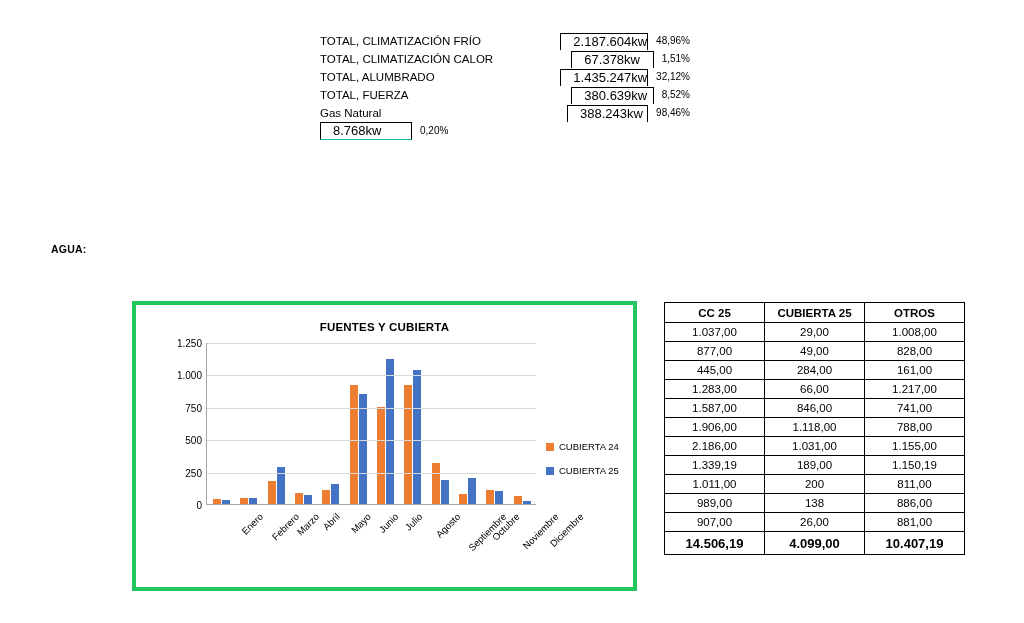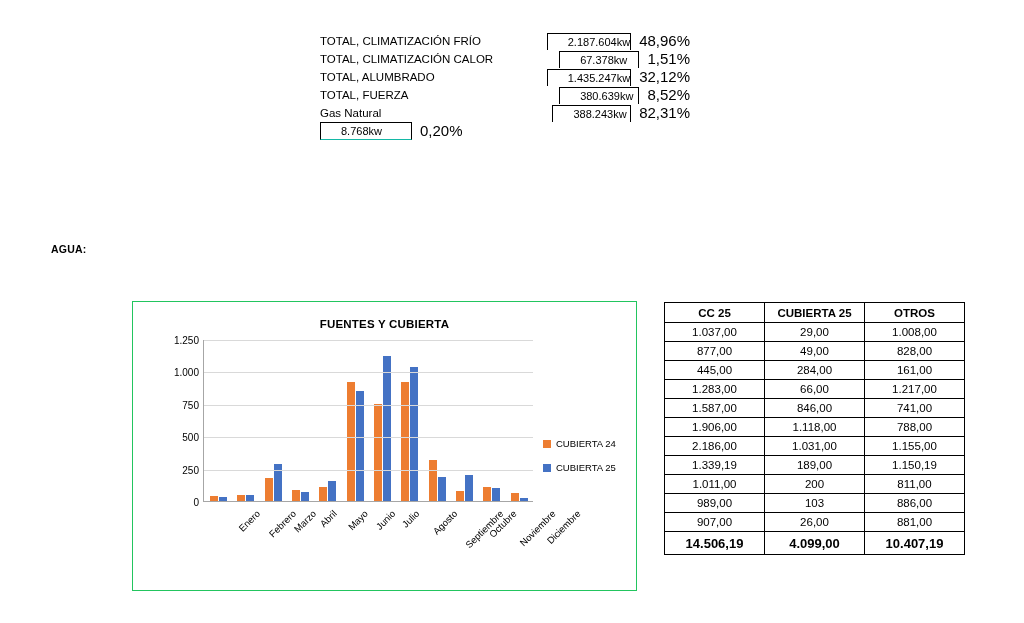--- a/index.html
+++ b/index.html
@@ -33,51 +33,51 @@
     width: 287px;
     font-size: 11.5px;
     line-height: 18px;
     white-space: nowrap;
   }
   .summary-value {
     width: 92px;
     box-sizing: border-box;
     border: 1px solid #000000;
     border-bottom: none;
-    font-size: 11px;
+    font-size: 13px;
     line-height: 16px;
-    padding-left: 20px;
+    padding-left: 12px;
   }
   .summary-row:last-child .summary-value {
     border-bottom: 1px solid #14b8a6;
   }
   .summary-pct {
     padding-left: 8px;
-    font-size: 15px;
+    font-size: 10px;
     line-height: 18px;
   }
 
   
   .agua-label {
     position: absolute;
     left: 51px;
     top: 243px;
     font-size: 10.5px;
     font-weight: bold;
     letter-spacing: 0.2px;
   }
 
   
   .chart-panel {
     position: absolute;
     left: 132px;
     top: 301px;
     width: 505px;
     height: 290px;
-    border: 1px solid #22c55e;
+    border: 4px solid #22c55e;
     box-sizing: border-box;
     background: #ffffff;
   }
   .chart-title {
     text-align: center;
     font-size: 11.5px;
     font-weight: bold;
     margin-top: 16px;
     letter-spacing: 0.2px;
   }
@@ -226,21 +226,21 @@
     <div class="summary-pct">32,12%</div>
   </div>
   <div class="summary-row">
     <div class="summary-label">TOTAL, FUERZA</div>
     <div class="summary-value">380.639kw</div>
     <div class="summary-pct">8,52%</div>
   </div>
   <div class="summary-row">
     <div class="summary-label">Gas Natural</div>
     <div class="summary-value">388.243kw</div>
-    <div class="summary-pct">82,31%</div>
+    <div class="summary-pct">98,46%</div>
   </div>
   <div class="summary-row">
     <div class="summary-value">8.768kw</div>
     <div class="summary-pct">0,20%</div>
   </div>
 </div>
 
 <div class="agua-label">AGUA:</div>
 
 <div class="chart-panel">
@@ -387,21 +387,21 @@
         <td>189,00</td>
         <td>1.150,19</td>
       </tr>
       <tr>
         <td>1.011,00</td>
         <td>200</td>
         <td>811,00</td>
       </tr>
       <tr>
         <td>989,00</td>
-        <td>103</td>
+        <td>138</td>
         <td>886,00</td>
       </tr>
       <tr>
         <td>907,00</td>
         <td>26,00</td>
         <td>881,00</td>
       </tr>
       <tr class="total">
         <td>14.506,19</td>
         <td>4.099,00</td>

